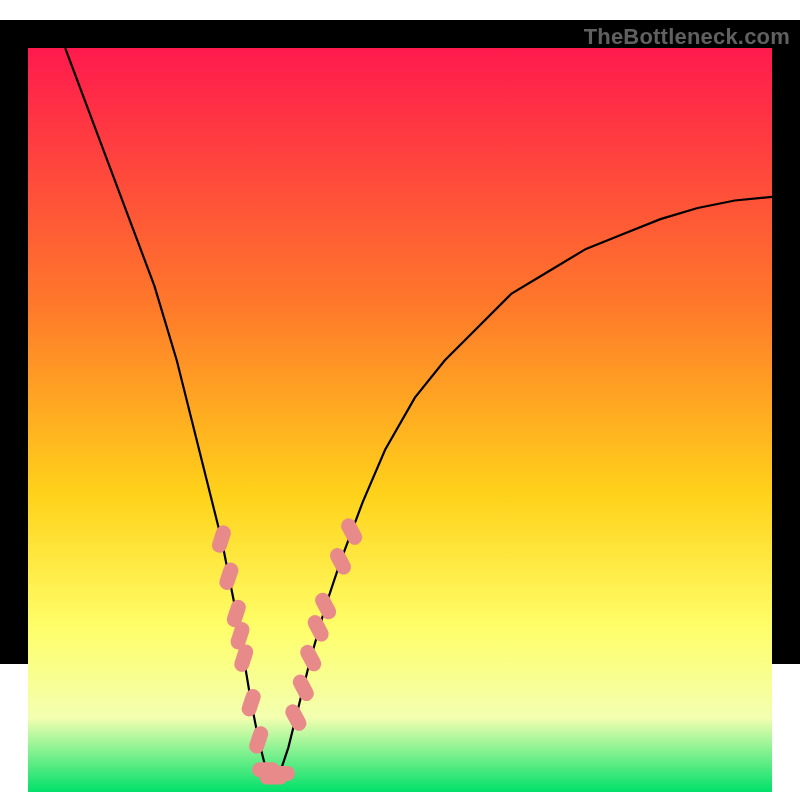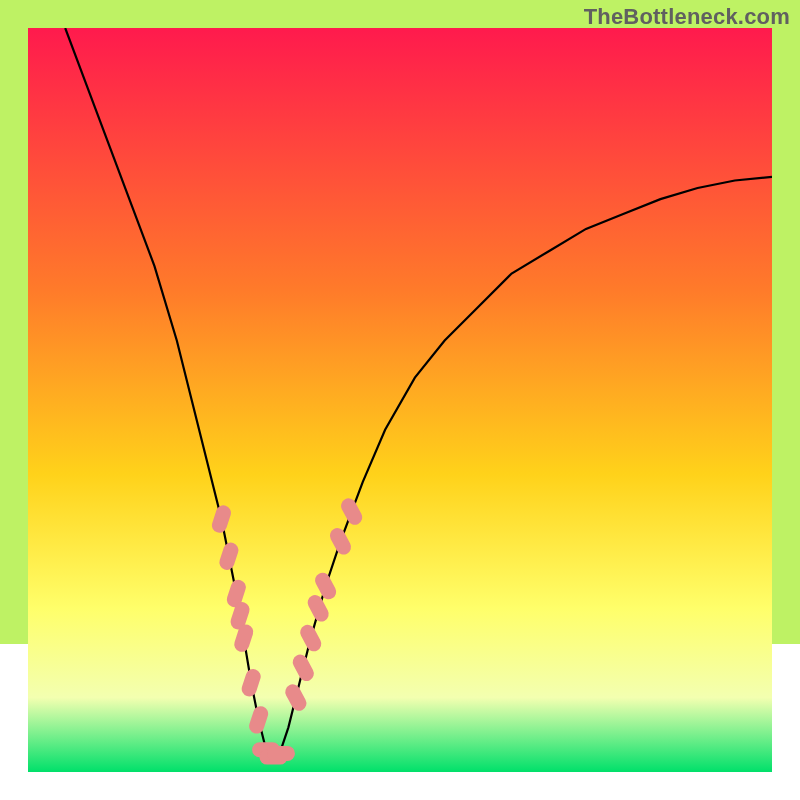--- a/index.html
+++ b/index.html
@@ -7,21 +7,22 @@
     padding: 0;
     width: 800px;
     height: 800px;
     overflow: hidden;
     font-family: Arial, Helvetica, sans-serif;
   }
   .frame {
     position: relative;
     width: 800px;
     height: 644px;
-    background: #bef264;
+    background: #000000;
+    margin-top: 20px;
   }
   .attribution {
     position: absolute;
     top: 4px;
     right: 10px;
     color: #606060;
     font-size: 22px;
     font-weight: 600;
     letter-spacing: 0.2px;
     z-index: 5;

